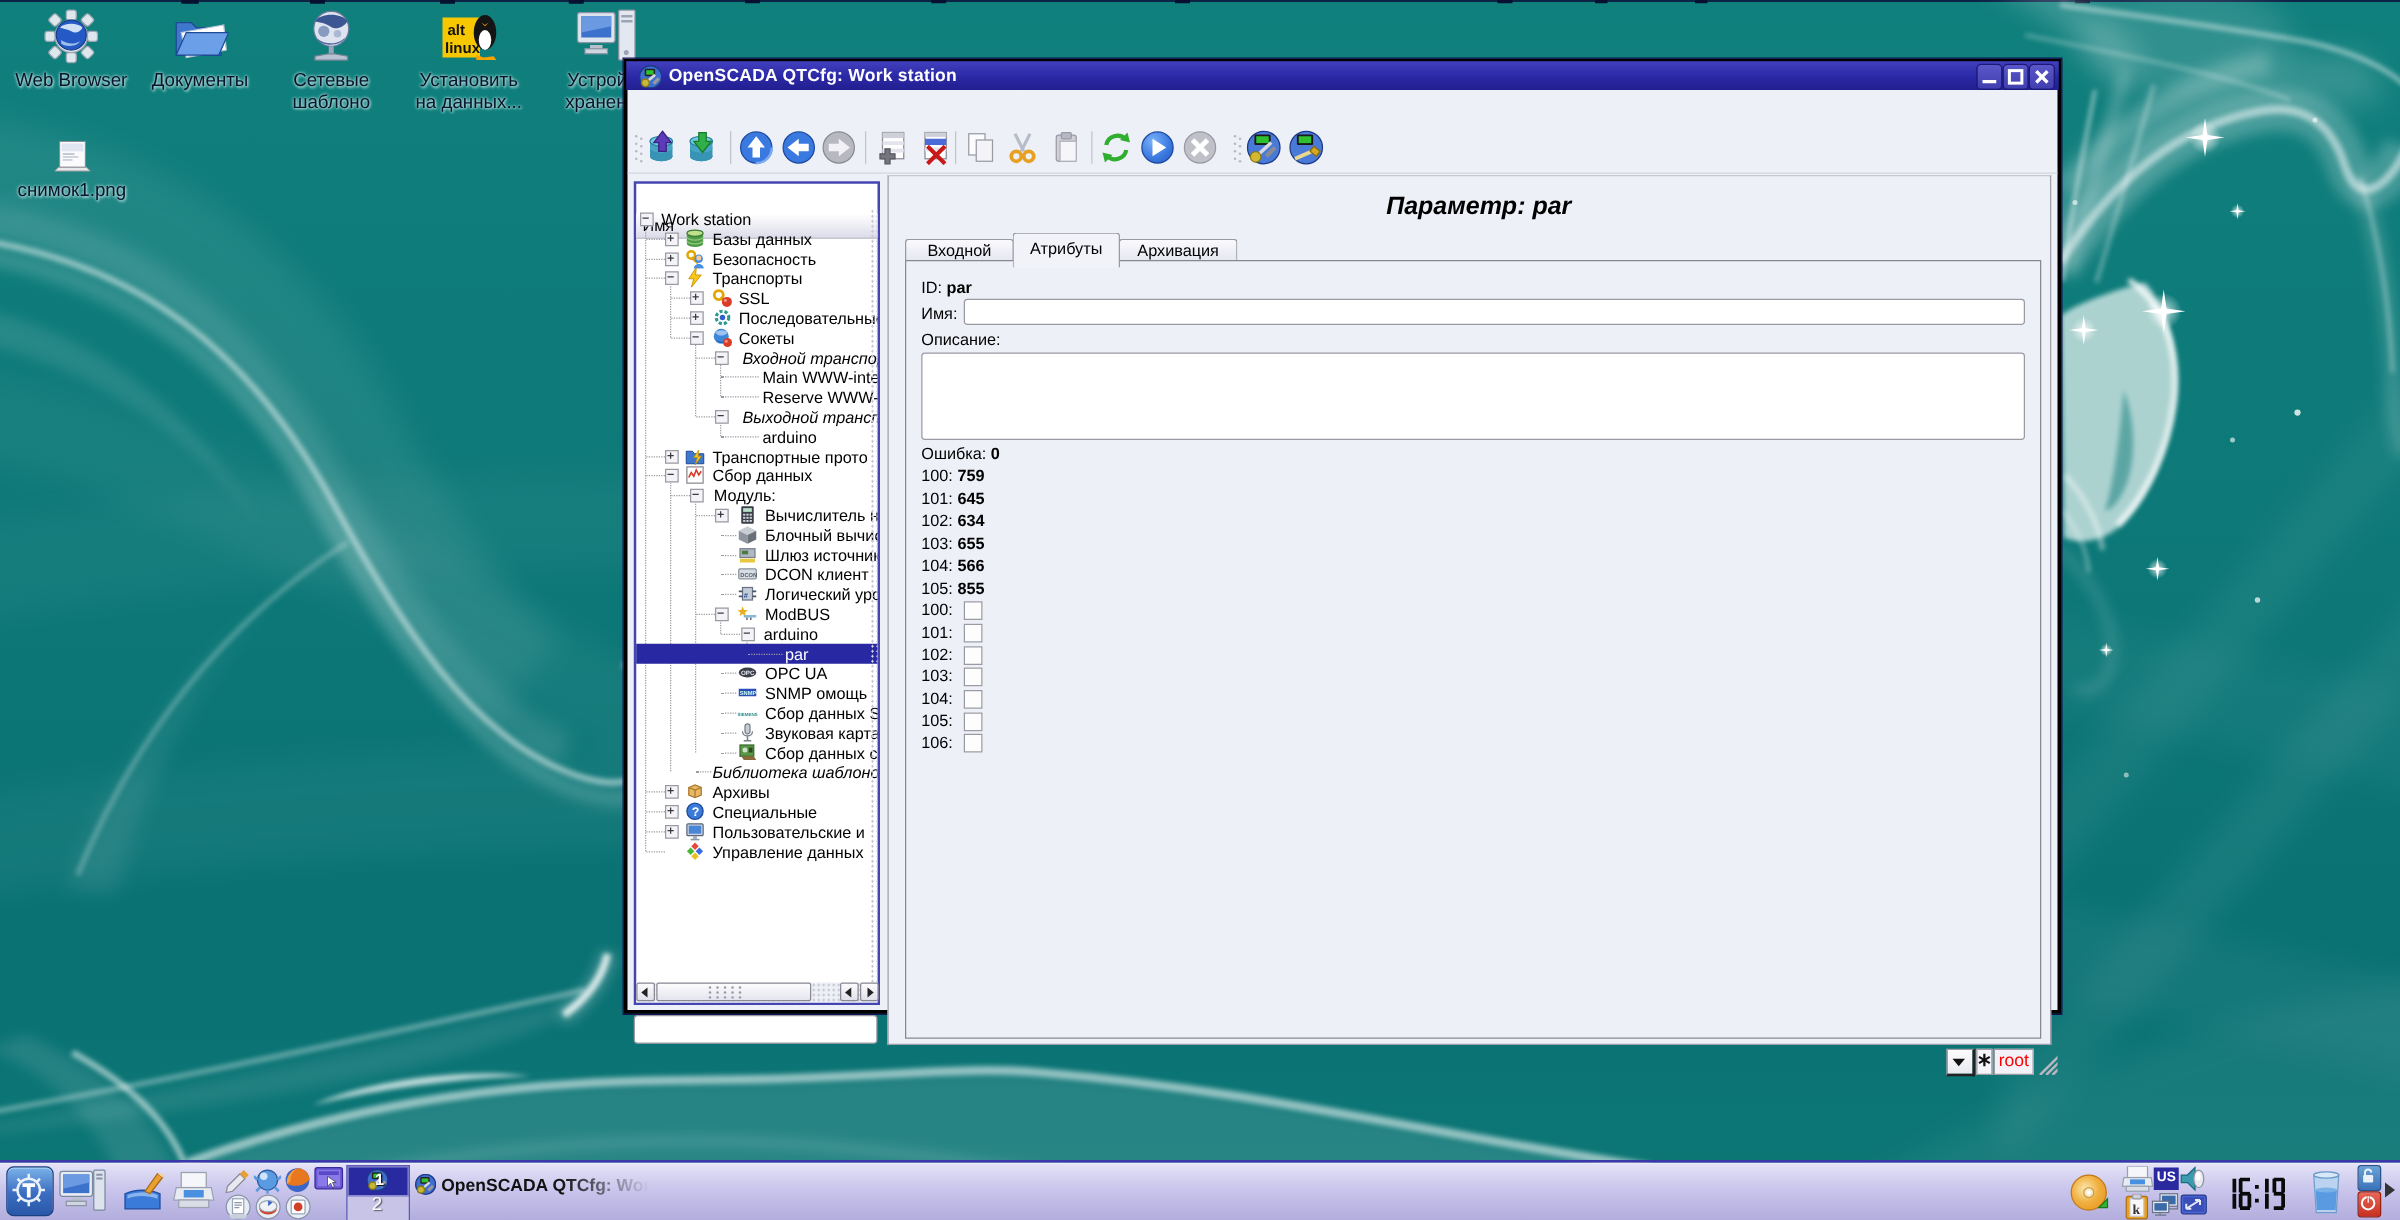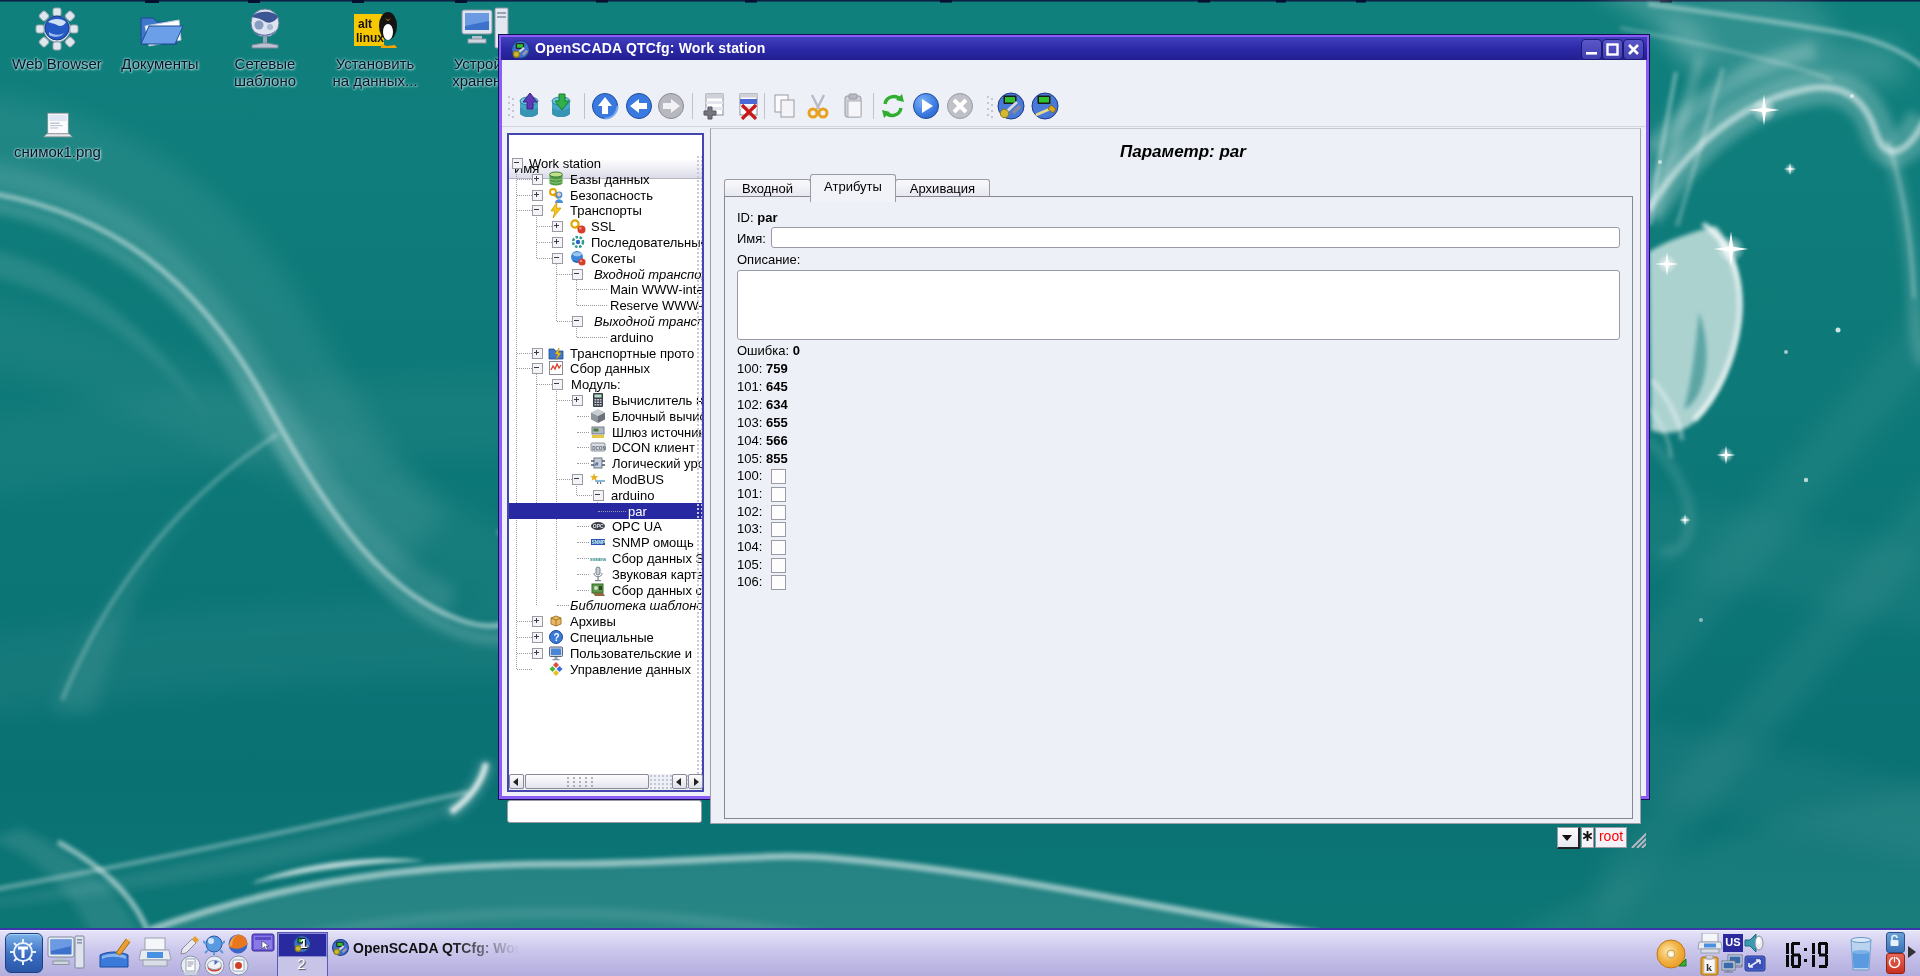--- a/index.html
+++ b/index.html
@@ -1,19 +1,19 @@
 <!DOCTYPE html>
 <html><head><meta charset="utf-8">
 <style>
 html,body{margin:0;padding:0;width:1920px;height:976px;overflow:hidden;background:#0d7a79;font-family:"Liberation Sans",sans-serif;}
 #wall{position:absolute;left:0;top:0;width:1920px;height:976px;z-index:0;}
 .dicon{position:absolute;z-index:1;text-align:center;color:#000;font-size:15px;}
 .dlab{color:#06122e;text-shadow:0 0 3px #9fd4cf,0 0 2px #b5e0db,1px 1px 2px #8cc8c4;white-space:pre;line-height:17px;}
 
-#win{position:absolute;left:499px;top:35px;width:1150px;height:764px;z-index:10;background:#8b5cf6;outline:1px solid #141252;}
+#win{position:absolute;left:499px;top:47px;width:1150px;height:764px;z-index:10;background:#000000;outline:1px solid #141252;}
 #tbar{position:absolute;left:2px;top:2px;right:2px;height:23px;background:linear-gradient(#4340bf,#2b28a6 55%,#221f90);}
 #tbar .ttl{position:absolute;left:34px;top:3px;font-size:14px;font-weight:bold;color:#fff;letter-spacing:.2px;}
 .wbtn{position:absolute;top:2px;width:19px;height:19px;background:linear-gradient(#5a57c8,#413eb0);border:1px solid #1b1878;border-radius:4px;color:#fff;}
 #wbody{position:absolute;left:3px;top:25px;right:3px;bottom:3px;background:#eef0f8;}
 
 #menu{position:absolute;left:0;top:0;width:100%;height:27px;font-size:13px;color:#000;border-bottom:1px solid #cdcdd8;box-sizing:border-box;}
 #menu span{position:absolute;top:6px;}
 #menu u{text-decoration:underline;}
 
 #tool{position:absolute;left:0;top:27px;width:100%;height:39px;border-bottom:1px solid #d4d4de;}
@@ -35,21 +35,21 @@
 
 #thsb{position:absolute;left:0px;bottom:0px;right:0px;height:16px;background-image:radial-gradient(#c4c4d2 1px,transparent 1px);background-size:4px 4px;background-color:#eef0f8;}
 .sbtn{position:absolute;top:0;width:15px;height:15px;border:1px solid #8a8a94;border-radius:2px;background:linear-gradient(#fdfdfe,#e0e0ea);box-sizing:border-box;}
 .arl{position:absolute;left:3px;top:3px;width:0;height:0;border:4px solid transparent;border-right:5px solid #222;border-left:none;}
 .arr{position:absolute;left:5px;top:3px;width:0;height:0;border:4px solid transparent;border-left:5px solid #222;border-right:none;}
 #vsb{position:absolute;right:0;top:20px;width:6px;bottom:16px;background-image:radial-gradient(#c8c8d6 1px,transparent 1px);background-size:4px 4px;}
 
 #tinput{position:absolute;left:5px;top:740px;width:193px;height:21px;background:#fff;border:1px solid #9a9aa4;border-radius:3px;}
 
 #rp{position:absolute;left:208px;top:68px;width:931px;height:696px;border:1px solid #a0a0ac;border-top:1px solid #c8c8d4;background:#eef0f8;box-sizing:border-box;}
-#rptitle{position:absolute;left:15px;right:0;top:13px;text-align:center;font-size:17px;font-weight:bold;font-style:italic;}
+#rptitle{position:absolute;left:15px;right:0;top:13px;text-align:center;font-size:20px;font-weight:bold;font-style:italic;}
 .tab{position:absolute;font-size:13px;text-align:center;border:1px solid #9a9aa4;border-bottom:none;border-radius:3px 3px 0 0;background:linear-gradient(#fafafd,#e4e5ef);}
 #pane{position:absolute;left:13px;top:67px;width:909px;height:623px;border:1px solid #888892;background:#eef0f8;box-sizing:border-box;}
 .fl{position:absolute;font-size:13px;}
 .fl b{font-weight:bold;}
 .inp{position:absolute;background:#fff;border:1px solid #9a9aa4;border-radius:3px;}
 .cb{position:absolute;width:13px;height:13px;background:#fdfdfd;border:1px solid #9a9aa4;}
 
 #task{position:absolute;left:0;top:928px;width:1920px;height:48px;z-index:20;background:linear-gradient(#e6e4f8,#cac6ec 45%,#b2addd);border-top:2px solid #3c38aa;box-shadow:inset 0 1px 0 #f2f0fc;box-sizing:border-box;}
 </style></head>
 <body>

